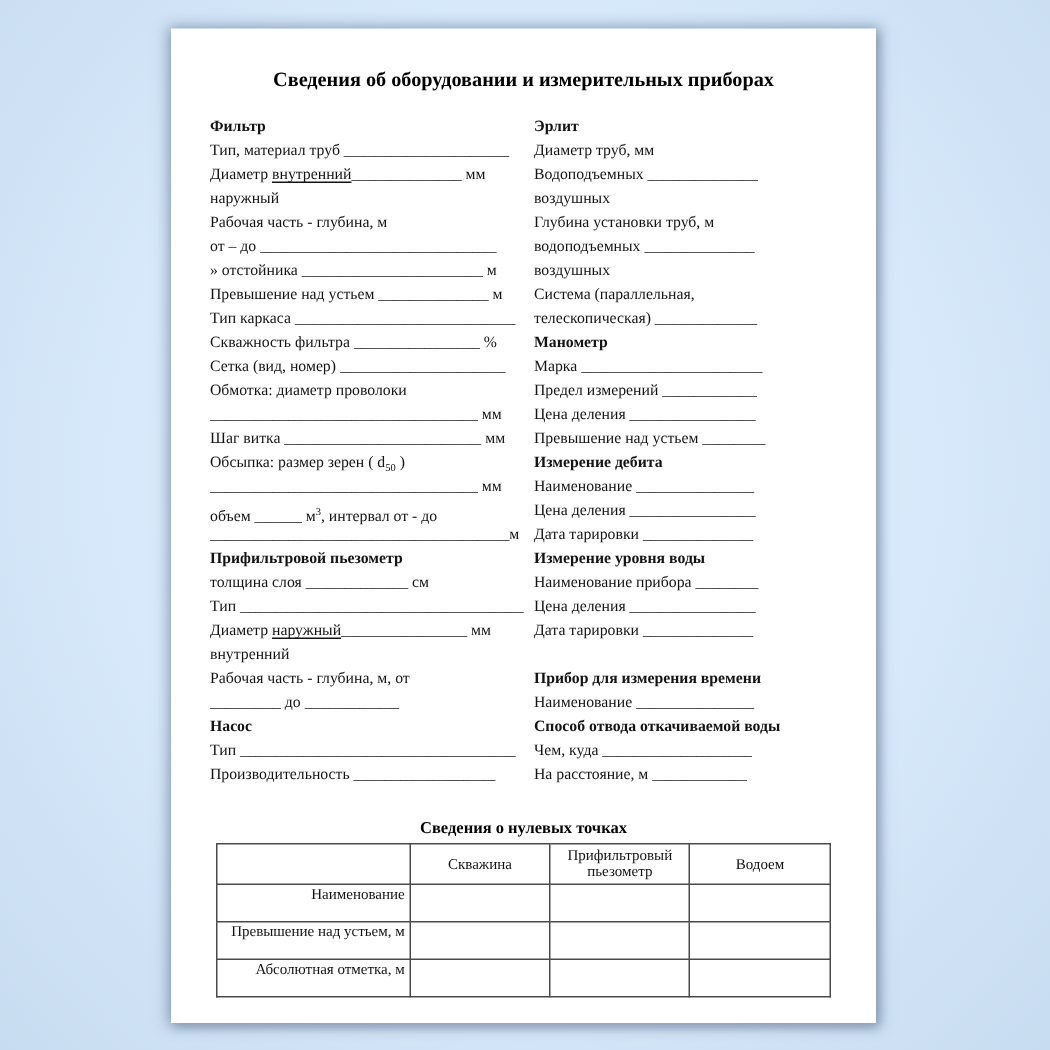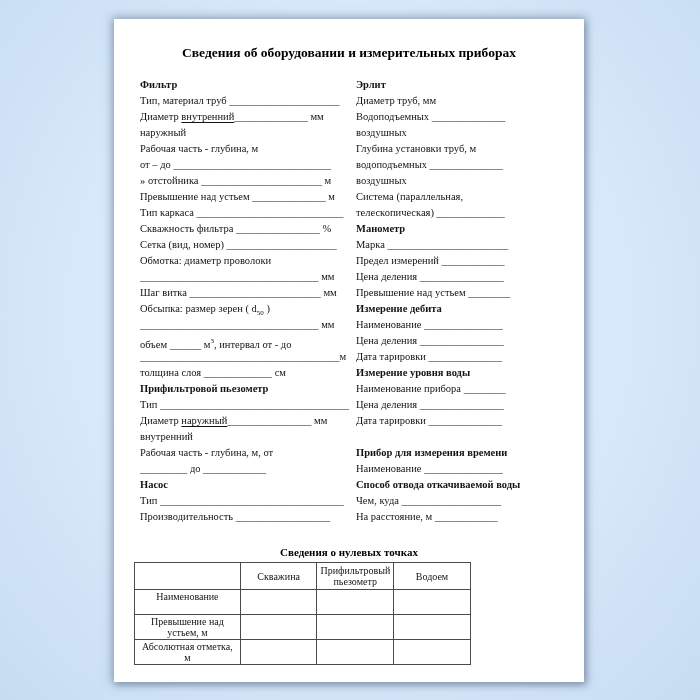--- a/index.html
+++ b/index.html
@@ -26,30 +26,30 @@
   .ln.c{font-weight:bold;}
   .ln.b{font-weight:bold;}
   .ul{text-decoration:underline;text-underline-offset:2px;}
   sub.sm{font-size:7px;}
   sup.sm{font-size:7px;}
   .table-title{
     position:absolute;top:527px;left:0;right:0;
     text-align:center;font-weight:bold;font-size:11px;color:#000;
   }
   table.zp{
-    position:absolute;left:20px;top:543px;width:337px;
+    position:absolute;left:30px;top:543px;width:410px;
     border-collapse:collapse;table-layout:fixed;border-radius:21px;
   }
   table.zp th, table.zp td{
     border:1px solid #4a4a4a;font-weight:normal;
     font-size:10px;line-height:11px;color:#141414;
     padding:1px 3px;vertical-align:middle;
   }
   table.zp th{text-align:center;height:24px;}
-  table.zp td{height:22px;vertical-align:top;text-align:center;}
+  table.zp td{height:22px;vertical-align:top;text-align:right;}
   col.c0{width:31.5%;} col.c1{width:22.8%;} col.c2{width:22.8%;} col.c3{width:22.9%;}
 </style>
 </head>
 <body>
 
 <div class="stage">
   <div class="page">
 
     <div class="doc-title">Сведения об оборудовании и измерительных приборах</div>
 
@@ -65,22 +65,22 @@
       <div class="ln">Тип каркаса ____________________________</div>
       <div class="ln">Скважность фильтра ________________ %</div>
       <div class="ln">Сетка (вид, номер) _____________________</div>
       <div class="ln">Обмотка: диаметр проволоки</div>
       <div class="ln">__________________________________ мм</div>
       <div class="ln">Шаг витка _________________________ мм</div>
       <div class="ln"><span>Обсыпка: размер зерен ( d</span><sub class="sm">50</sub><span> )</span></div>
       <div class="ln">__________________________________ мм</div>
       <div class="ln"><span>объем ______ м</span><sup class="sm">3</sup><span>, интервал от - до</span></div>
       <div class="ln">______________________________________м</div>
+      <div class="ln c">Прифильтровой пьезометр</div>
       <div class="ln">толщина слоя _____________ см</div>
-      <div class="ln c">Прифильтровой пьезометр</div>
       <div class="ln">Тип ____________________________________</div>
       <div class="ln"><span>Диаметр </span><span class="ul">наружный</span><span>________________ мм</span></div>
       <div class="ln">внутренний</div>
       <div class="ln">Рабочая часть - глубина, м, от</div>
       <div class="ln">_________ до ____________</div>
       <div class="ln c">Насос</div>
       <div class="ln">Тип ___________________________________</div>
       <div class="ln">Производительность __________________</div>
     </div>
 

